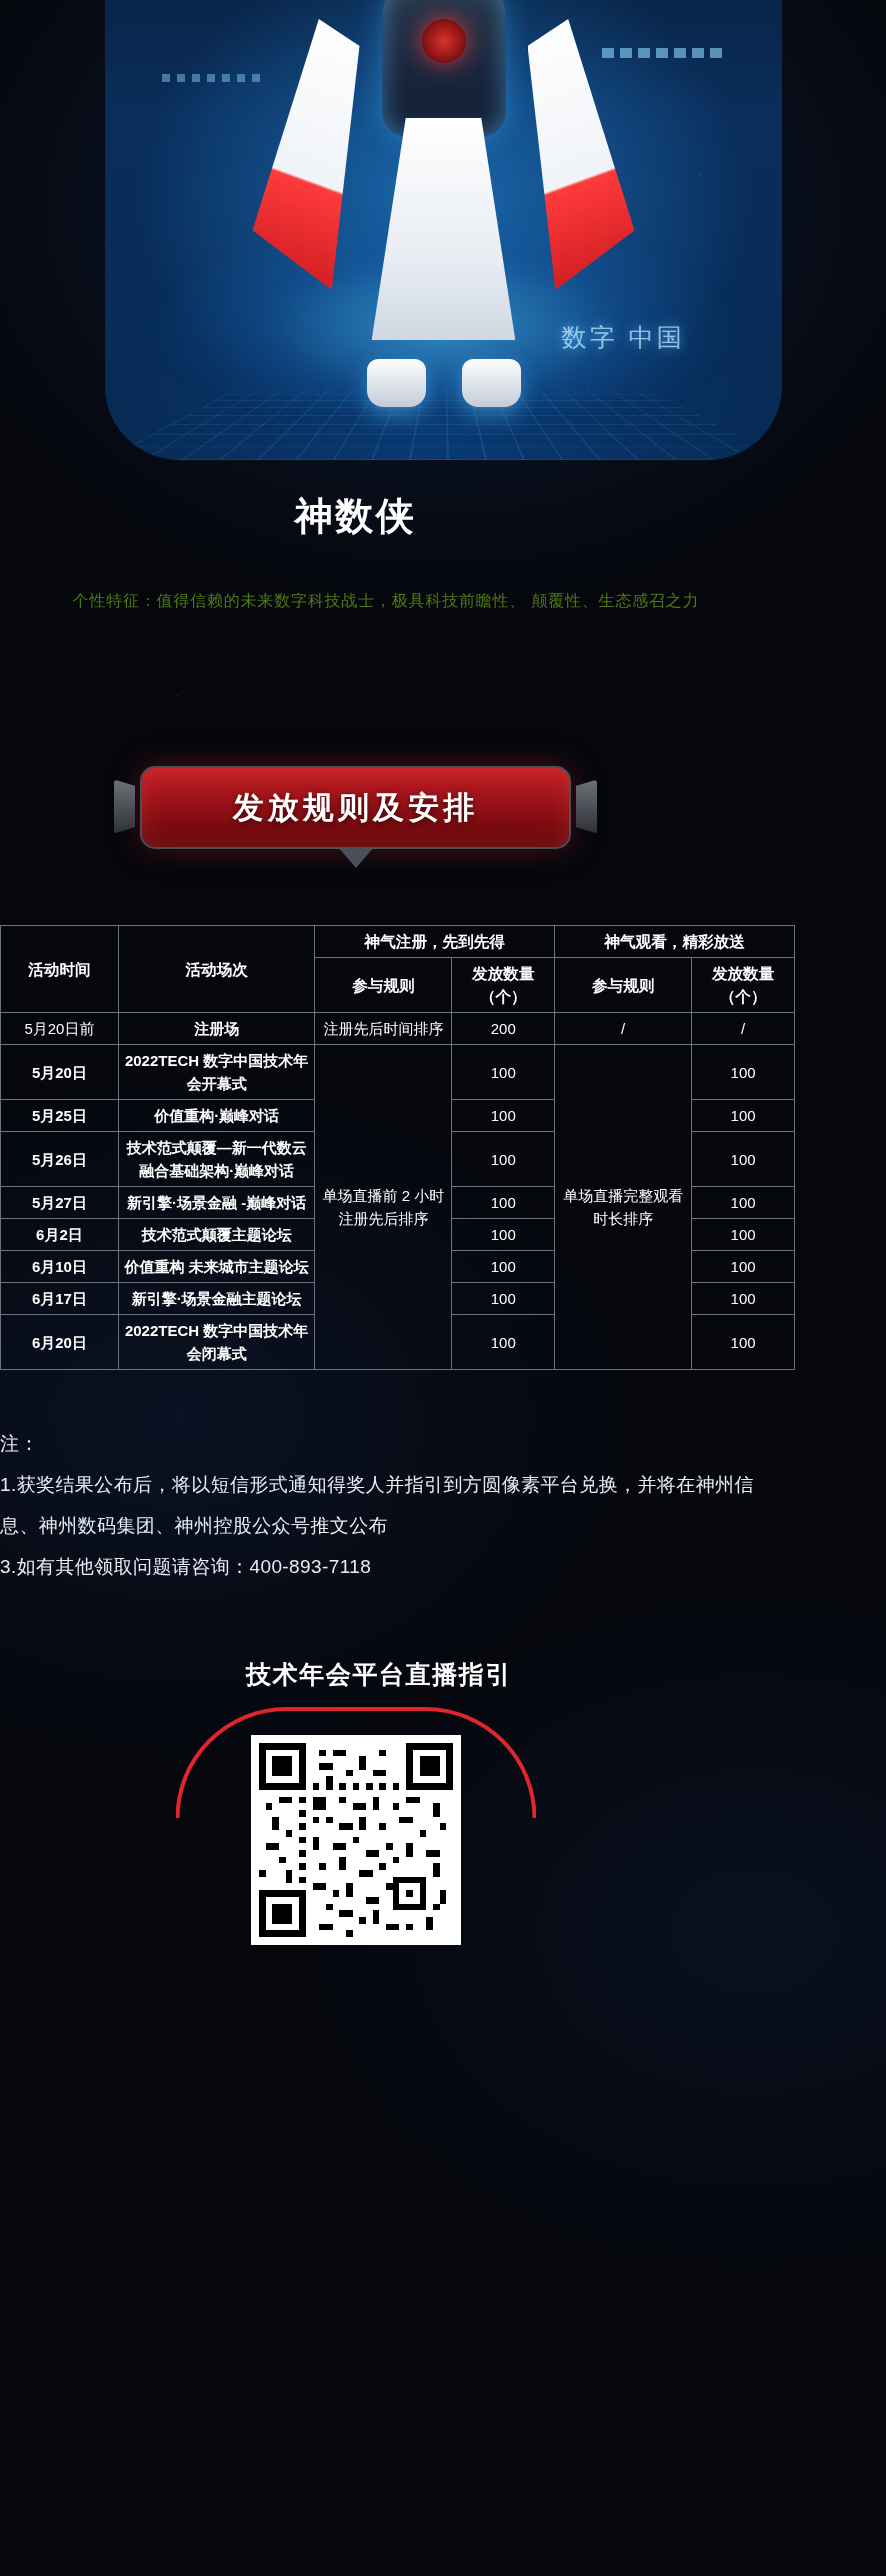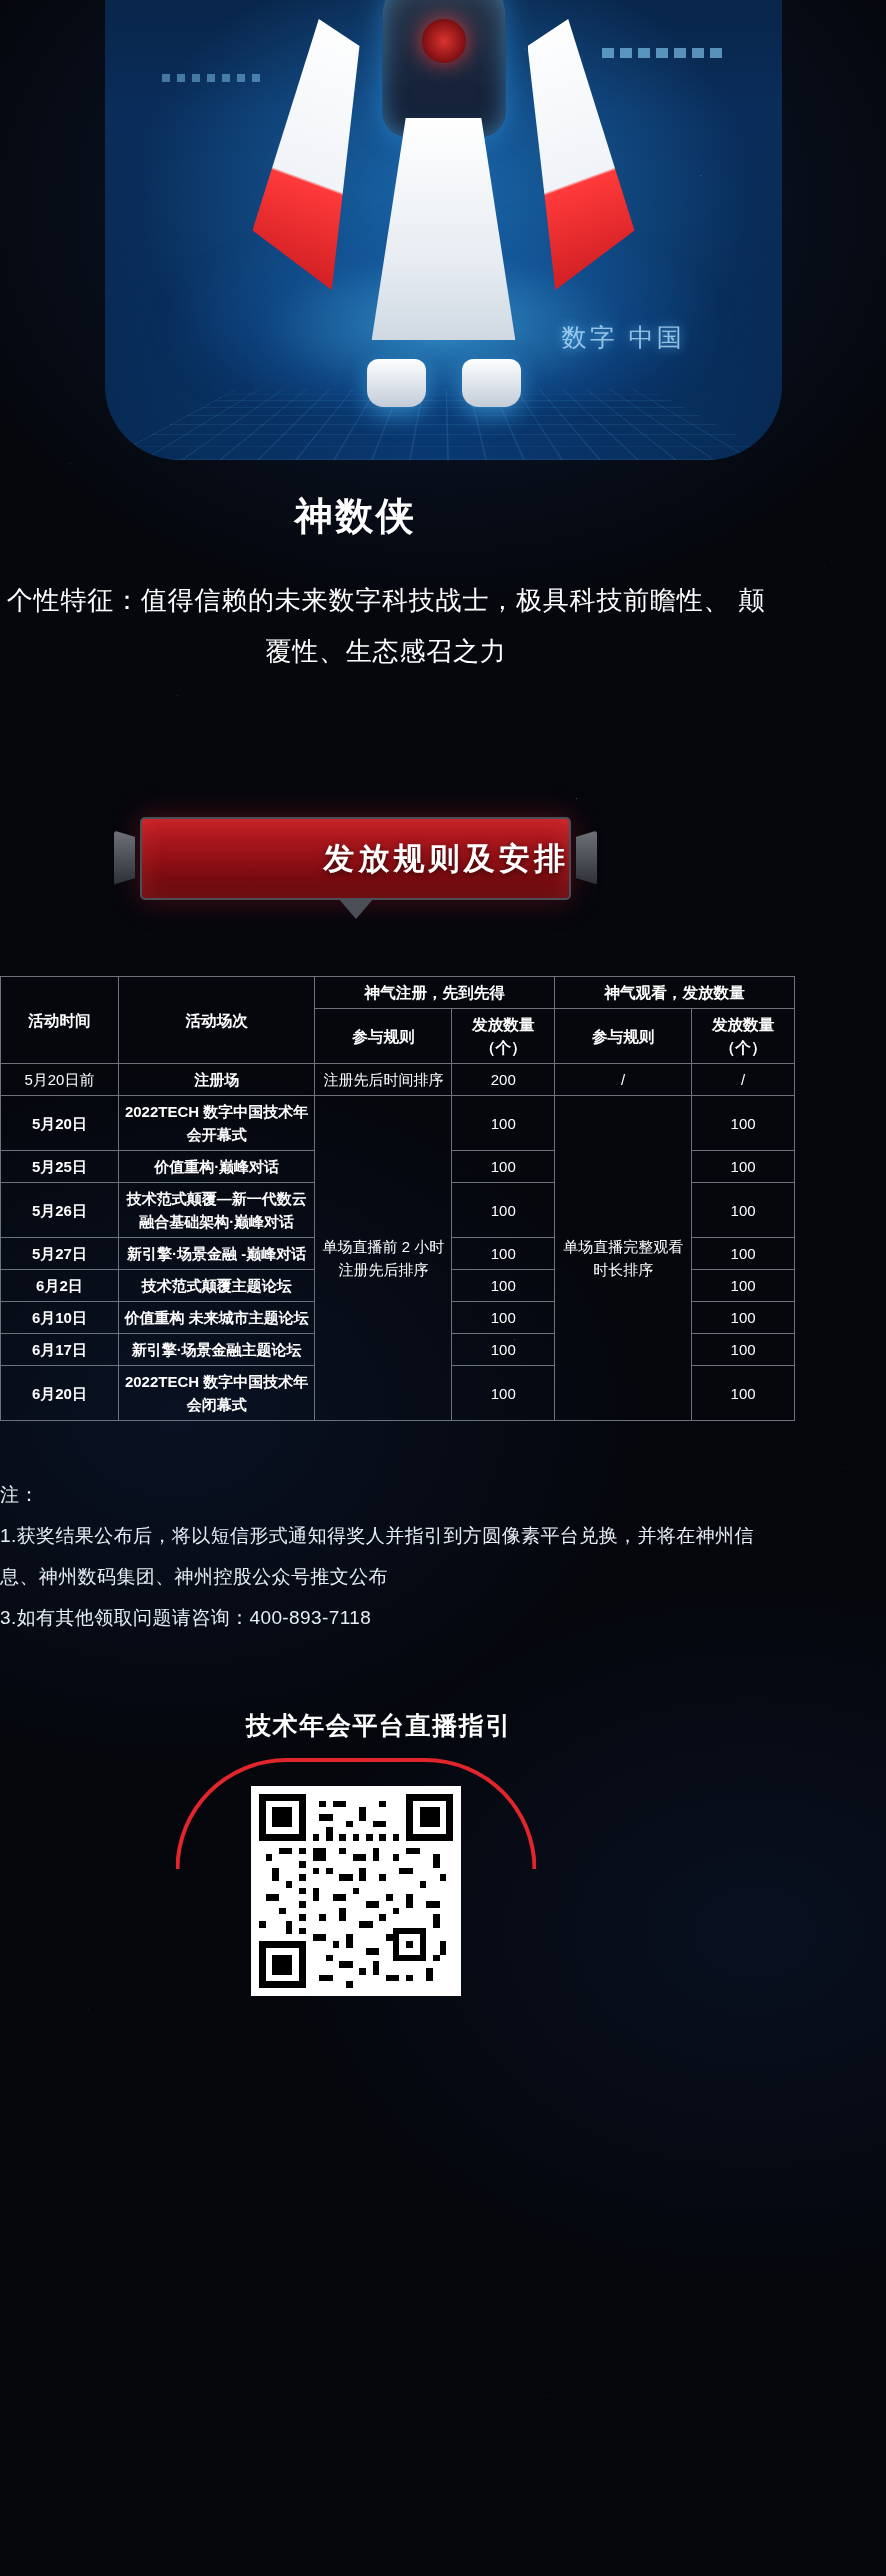--- a/index.html
+++ b/index.html
@@ -205,43 +205,43 @@
     text-align: center;
     font-size: 38px;
     font-weight: bold;
     letter-spacing: 2.5px;
     color: #ffffff;
   }
   .char-desc {
     margin: 33px auto 0;
     width: 772px;
     text-align: center;
-    font-size: 26px;
+    font-size: 16px;
     line-height: 51px;
-    color: #ffffff;
+    color: #4d7c0f;
     letter-spacing: 0.8px;
   }
 
   
   .banner-wrap {
     margin-top: 140px;
     display: flex;
     justify-content: center;
     position: relative;
   }
   .banner {
     position: relative;
     width: 427px;
     height: 79px;
     background: linear-gradient(180deg, #c21f24 0%, #8e0f14 55%, #5d080c 100%);
     border: 2.5px solid #4a4f58;
-    border-radius: 5px;
+    border-radius: 15px;
     display: flex;
     align-items: center;
-    justify-content: flex-end;
+    justify-content: center;
     box-shadow: 0 0 30px rgba(200,30,35,.35), inset 0 0 23px rgba(255,90,90,.22);
   }
   .banner-text {
     font-size: 31px;
     font-weight: bold;
     letter-spacing: 4.1px;
     color: #ffffff;
     text-shadow: 0 1.6px 6.6px rgba(0,0,0,.6);
   }
   .banner::before, .banner::after {
@@ -391,21 +391,21 @@
         <col class="col-rule">
           <col class="col-qty">
         <col class="col-rule">
           <col class="col-qty">
       </colgroup>
       <thead>
         <tr>
           <th rowspan="2" class="big-head">活动时间</th>
           <th rowspan="2" class="big-head">活动场次</th>
           <th colspan="2" class="big-head">神气注册，先到先得</th>
-          <th colspan="2" class="big-head">神气观看，发放数量</th>
+          <th colspan="2" class="big-head">神气观看，精彩放送</th>
         </tr>
         <tr>
           <th>参与规则</th>
           <th>发放数量（个）</th>
           <th>参与规则</th>
           <th>发放数量（个）</th>
         </tr>
       </thead>
       <tbody>
 

